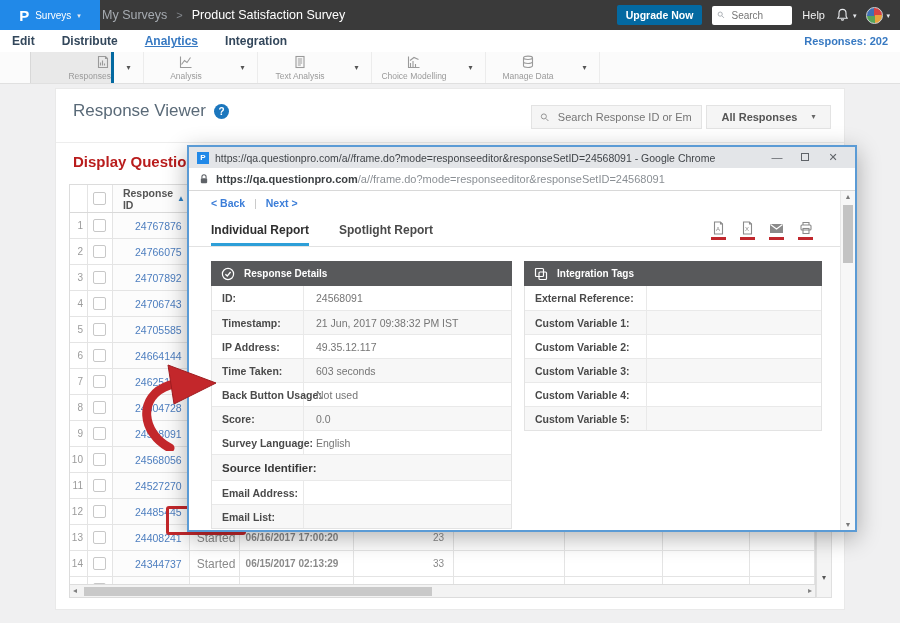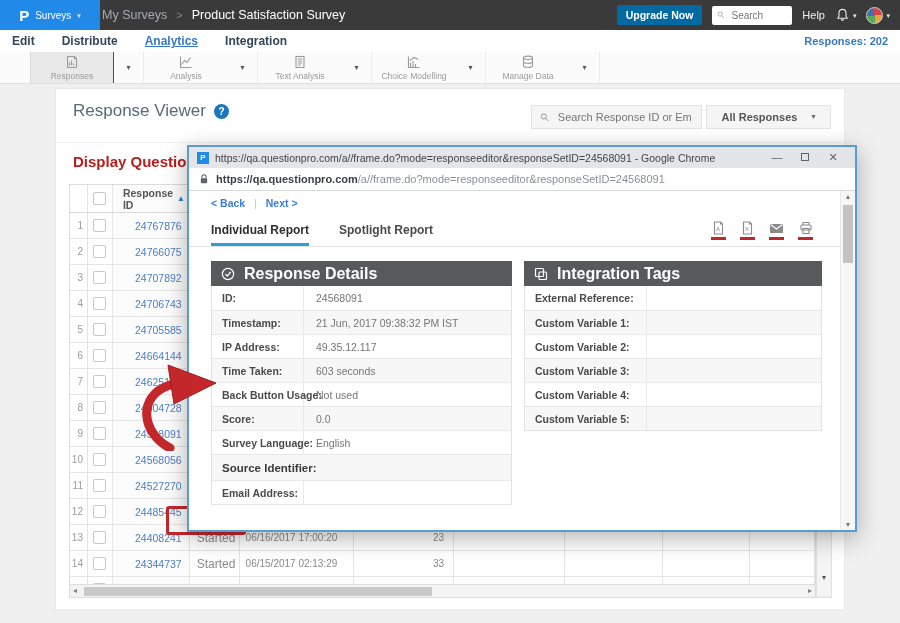--- a/index.html
+++ b/index.html
@@ -37,21 +37,21 @@
              display:flex;align-items:center;padding:0 12px;gap:27px;z-index:6;}
   .nav-item{font-size:12px;font-weight:700;color:#33475b;cursor:pointer;}
   .nav-item.active{color:#3779c2;text-decoration:underline;}
   .responses-count{margin-left:auto;font-size:11px;font-weight:700;color:#3779c2;}
 
   
   .toolbar{position:absolute;left:0;top:52px;width:900px;height:32px;background:#fbfbfb;
            border-bottom:1px solid #e0e0e0;display:flex;align-items:stretch;padding-left:30px;z-index:6;}
   .tool-block{width:84px;display:flex;flex-direction:column;align-items:center;
               justify-content:center;gap:2px;cursor:pointer;}
-  .tool-block.active{background:#e9e9e9;border-left:1px solid #d8d8d8;border-right:1px solid #0369a1;}
+  .tool-block.active{background:#e9e9e9;border-left:1px solid #d8d8d8;border-right:3px solid #0369a1;align-items:flex-end;}
   .tool-label{font-size:8.5px;color:#9a9a9a;white-space:nowrap;}
   .tool-caret{width:30px;display:flex;align-items:center;justify-content:center;
               border-right:1px solid #ececec;cursor:pointer;}
   .tool-caret .caret{color:#555;font-size:8px;}
   .ticon{stroke:#9a9a9a;fill:none;stroke-width:1.1;}
 
   
   .panel{position:absolute;left:55px;top:88px;width:790px;height:522px;background:#fff;
          border:1px solid #e9e9e9;z-index:1;}
   .viewer-title{position:absolute;left:17px;top:12px;display:flex;align-items:center;gap:8px;}
@@ -82,21 +82,21 @@
   .trow.header{height:28px;border-bottom:1px solid #d9d9d9;background:#fff;}
   .tcell{border-right:1px solid #e4e4e4;display:flex;align-items:center;overflow:hidden;}
   .c-num{width:18px;justify-content:flex-end;padding-right:4px;font-size:10px;color:#9b9b9b;}
   .c-chk{width:25px;justify-content:center;}
   .c-id{width:77px;justify-content:flex-end;padding-right:7px;font-size:10.5px;color:#4d7ebf;
         background:#fcfcfc;cursor:pointer;}
   .trow.header .c-id{justify-content:flex-start;padding-left:10px;gap:4px;}
   .hdr-label{font-size:10.5px;font-weight:700;color:#555;}
   .sort-arrow{font-size:8px;color:#2f80c3;}
   .c-status{width:50px;padding-left:7px;font-size:12px;color:#8a8a8a;}
-  .c-ts{width:115px;padding-left:6px;font-size:10px;color:#8a8a8a;}
+  .c-ts{width:115px;padding-left:6px;font-size:10px;color:#8a8a8a;font-weight:bold;}
   .c-val{width:100px;justify-content:flex-end;padding-right:9px;font-size:10px;color:#8a8a8a;}
   .c-e1{width:111px;}.c-e2{width:99px;}.c-e3{width:87px;}.c-e4{width:65px;}.c-e5{flex:1;border-right:0;}
   .checkbox{width:13px;height:13px;border:1px solid #c8c8c8;border-radius:2px;background:#fff;cursor:pointer;}
 
   .hscroll{position:absolute;left:0;right:0;bottom:0;height:13px;background:#f3f3f3;
            border-top:1px solid #ddd;z-index:3;}
   .hs-arrow{position:absolute;top:1px;font-size:8px;color:#808080;cursor:pointer;}
   .hs-thumb{position:absolute;left:14px;top:2px;width:348px;height:9px;background:#c9c9c9;cursor:grab;}
   .vstrip{position:absolute;left:760px;top:95px;width:16px;height:414px;background:#f4f4f4;
           border:1px solid #e0e0e0;z-index:2;}
@@ -133,21 +133,21 @@
   .export-icons{position:absolute;right:42px;top:30px;display:flex;gap:14px;}
   .exp{display:flex;flex-direction:column;align-items:center;cursor:pointer;}
   .redline{width:15px;height:3px;background:#c0272d;margin-top:2px;}
   .picon{stroke:#8a8a8a;fill:none;stroke-width:1.1;}
 
   .dpanel{position:absolute;top:70px;background:#fff;}
   .dpanel.rd{left:22px;width:301px;}
   .dpanel.it{left:335px;width:298px;}
   .dp-header{height:25px;background:#58595b;color:#fff;display:flex;align-items:center;
              gap:9px;padding-left:10px;}
-  .dp-title{font-size:16px;font-weight:700;}
+  .dp-title{font-size:10px;font-weight:700;}
   .dp-body{border:1px solid #e3e3e3;border-top:0;}
   .drow{display:grid;height:24px;}
   .rd .drow{grid-template-columns:92px 1fr;}
   .it .drow{grid-template-columns:122px 1fr;}
   .drow + .drow{border-top:1px solid #e9e9e9;}
   .drow:nth-child(even){background:#f7f7f7;}
   .dlabel{font-size:10.5px;font-weight:700;color:#4a4a4a;display:flex;align-items:center;
           padding-left:10px;border-right:1px solid #e9e9e9;white-space:nowrap;}
   .dvalue{font-size:10.5px;color:#757575;display:flex;align-items:center;padding-left:12px;}
   .drow.section{grid-template-columns:1fr;height:26px;}
@@ -676,20 +676,24 @@
             <div class="drow section">
               <span class="dlabel">Source Identifier:</span>
 
             </div>
 
             <div class="drow">
               <span class="dlabel">Email Address:</span>
               <span class="dvalue"></span>
             </div>
 
+            <div class="drow">
+              <span class="dlabel">Email List:</span>
+              <span class="dvalue"></span>
+            </div>
 
         </div>
       </div>
 
       <div class="dpanel it">
         <div class="dp-header">
           <svg width="14" height="14" viewBox="0 0 14 14">
               <rect x="1.5" y="1.5" width="8" height="8" rx="1" stroke="#fff" fill="none" stroke-width="1.2"></rect>
               <rect x="5" y="5" width="7.5" height="7.5" rx="1" stroke="#fff" fill="none" stroke-width="1.2"></rect>
             </svg>

